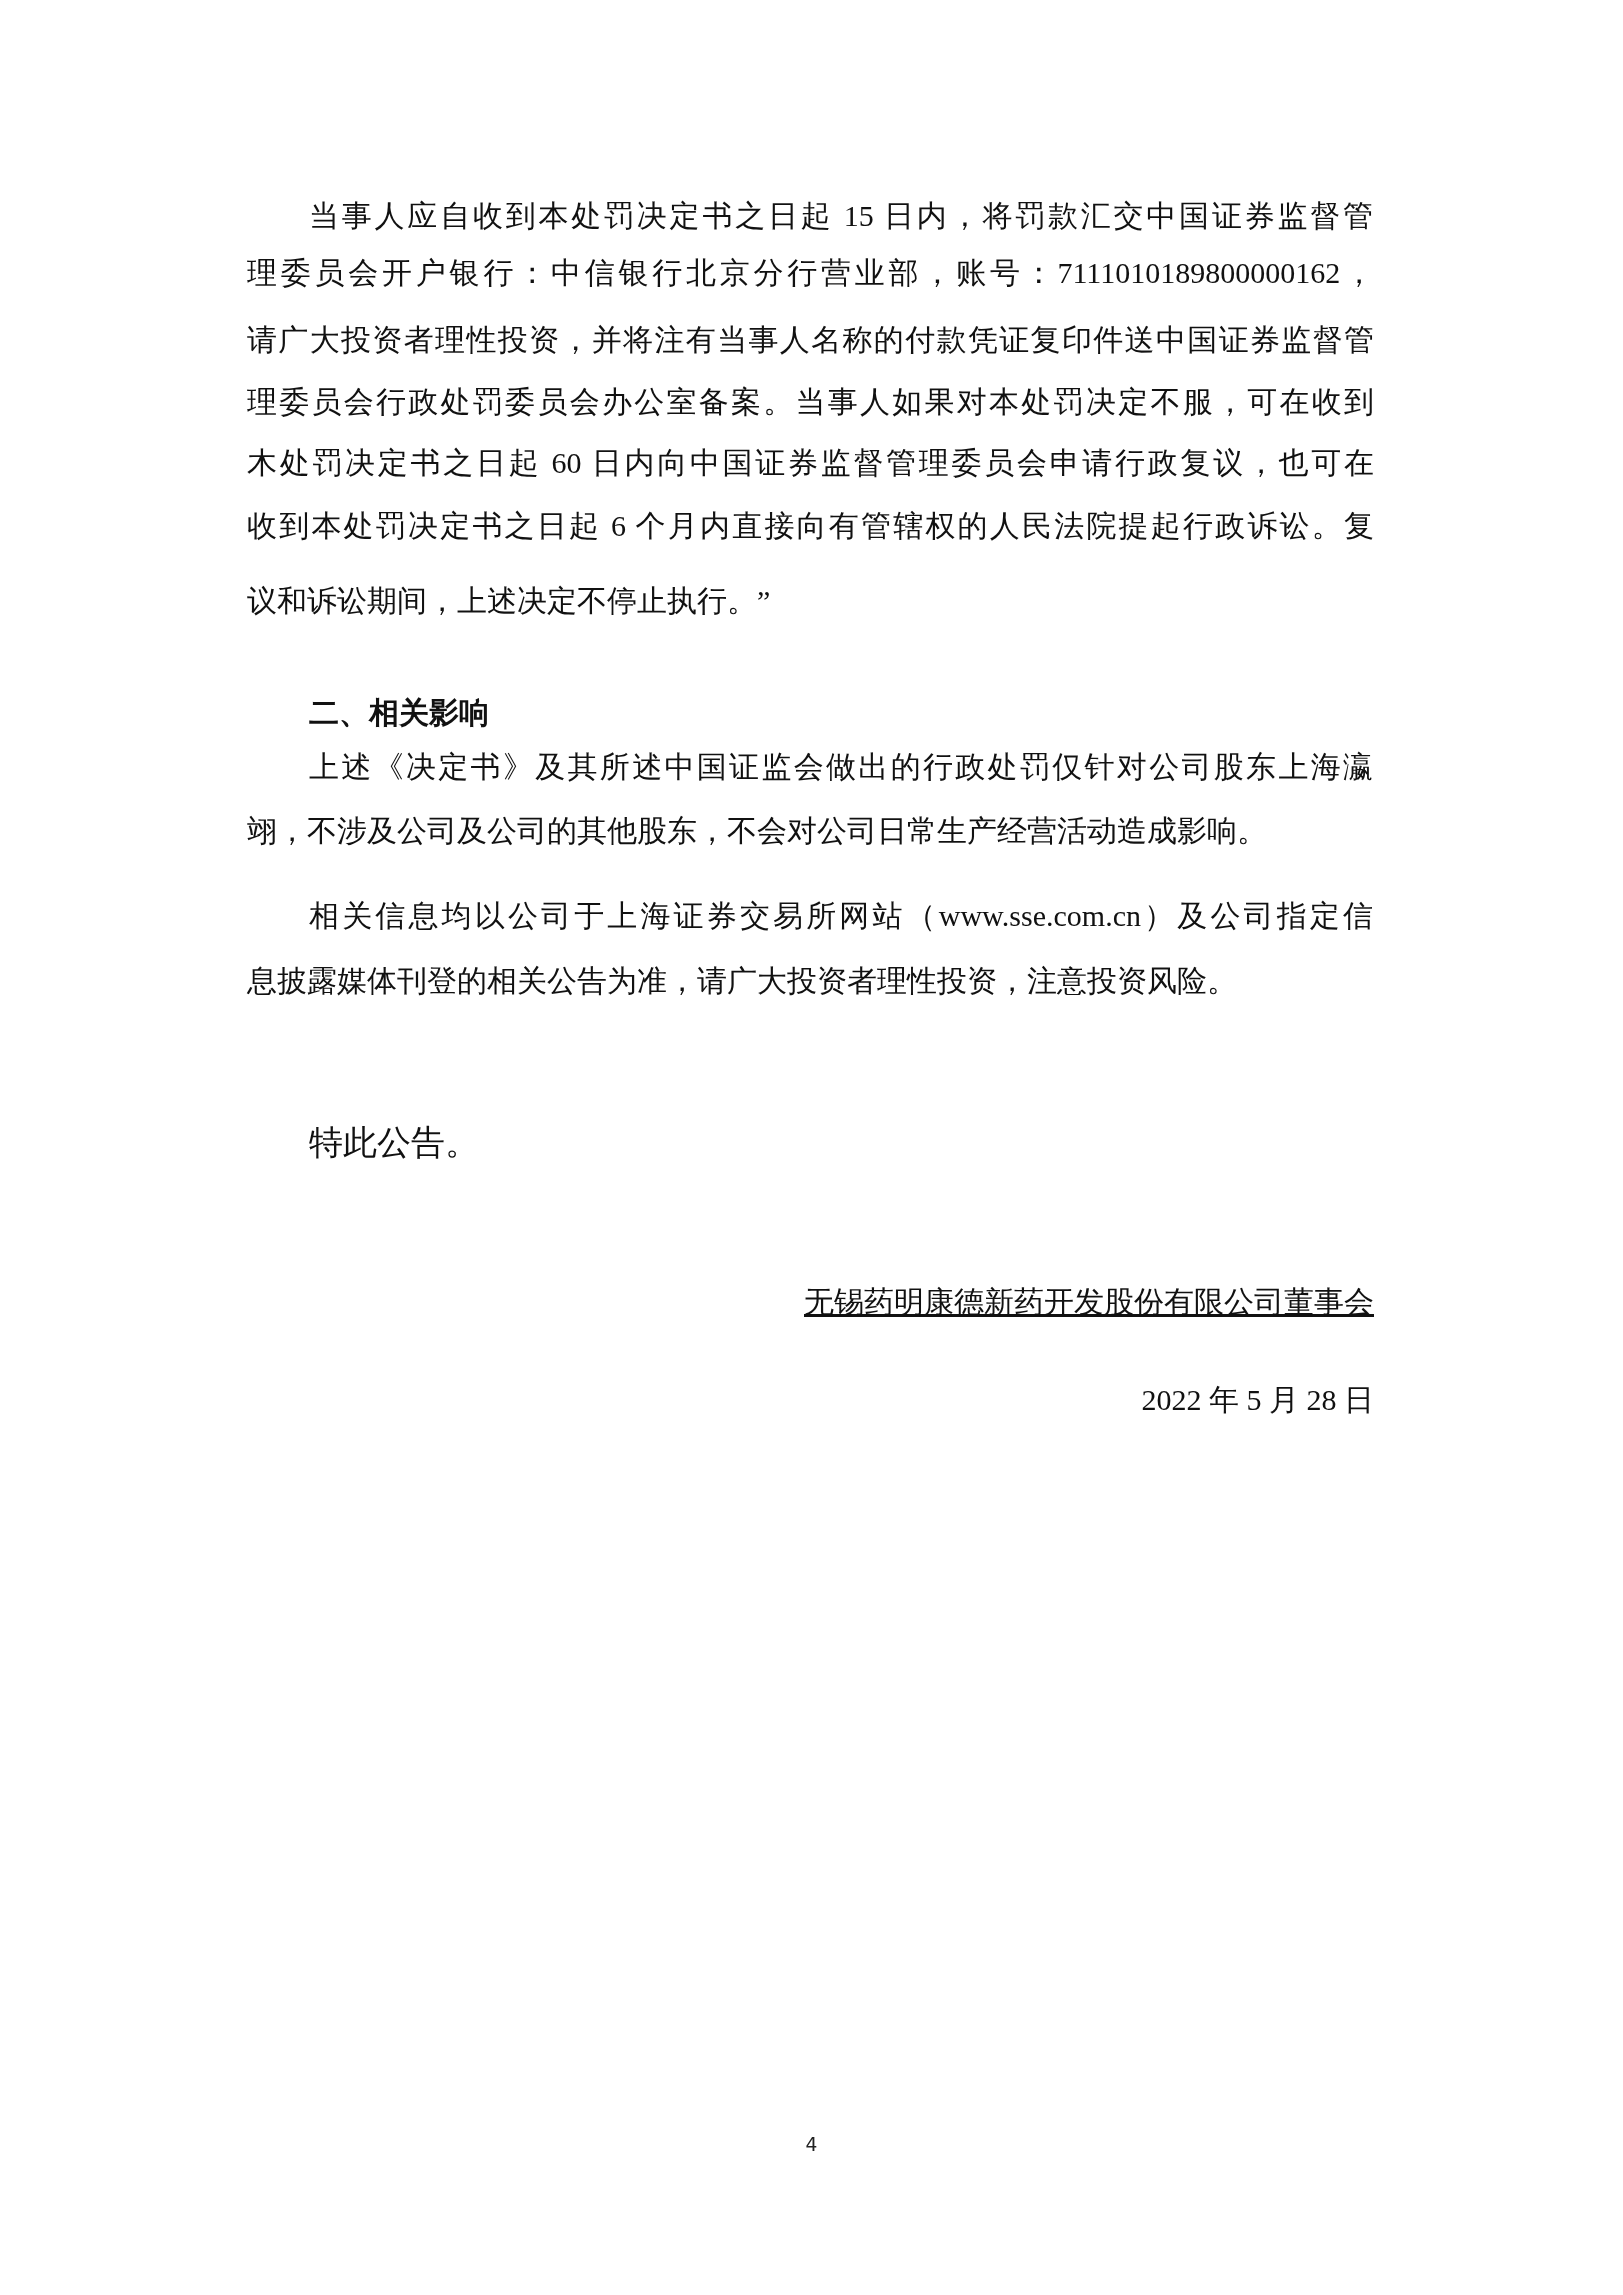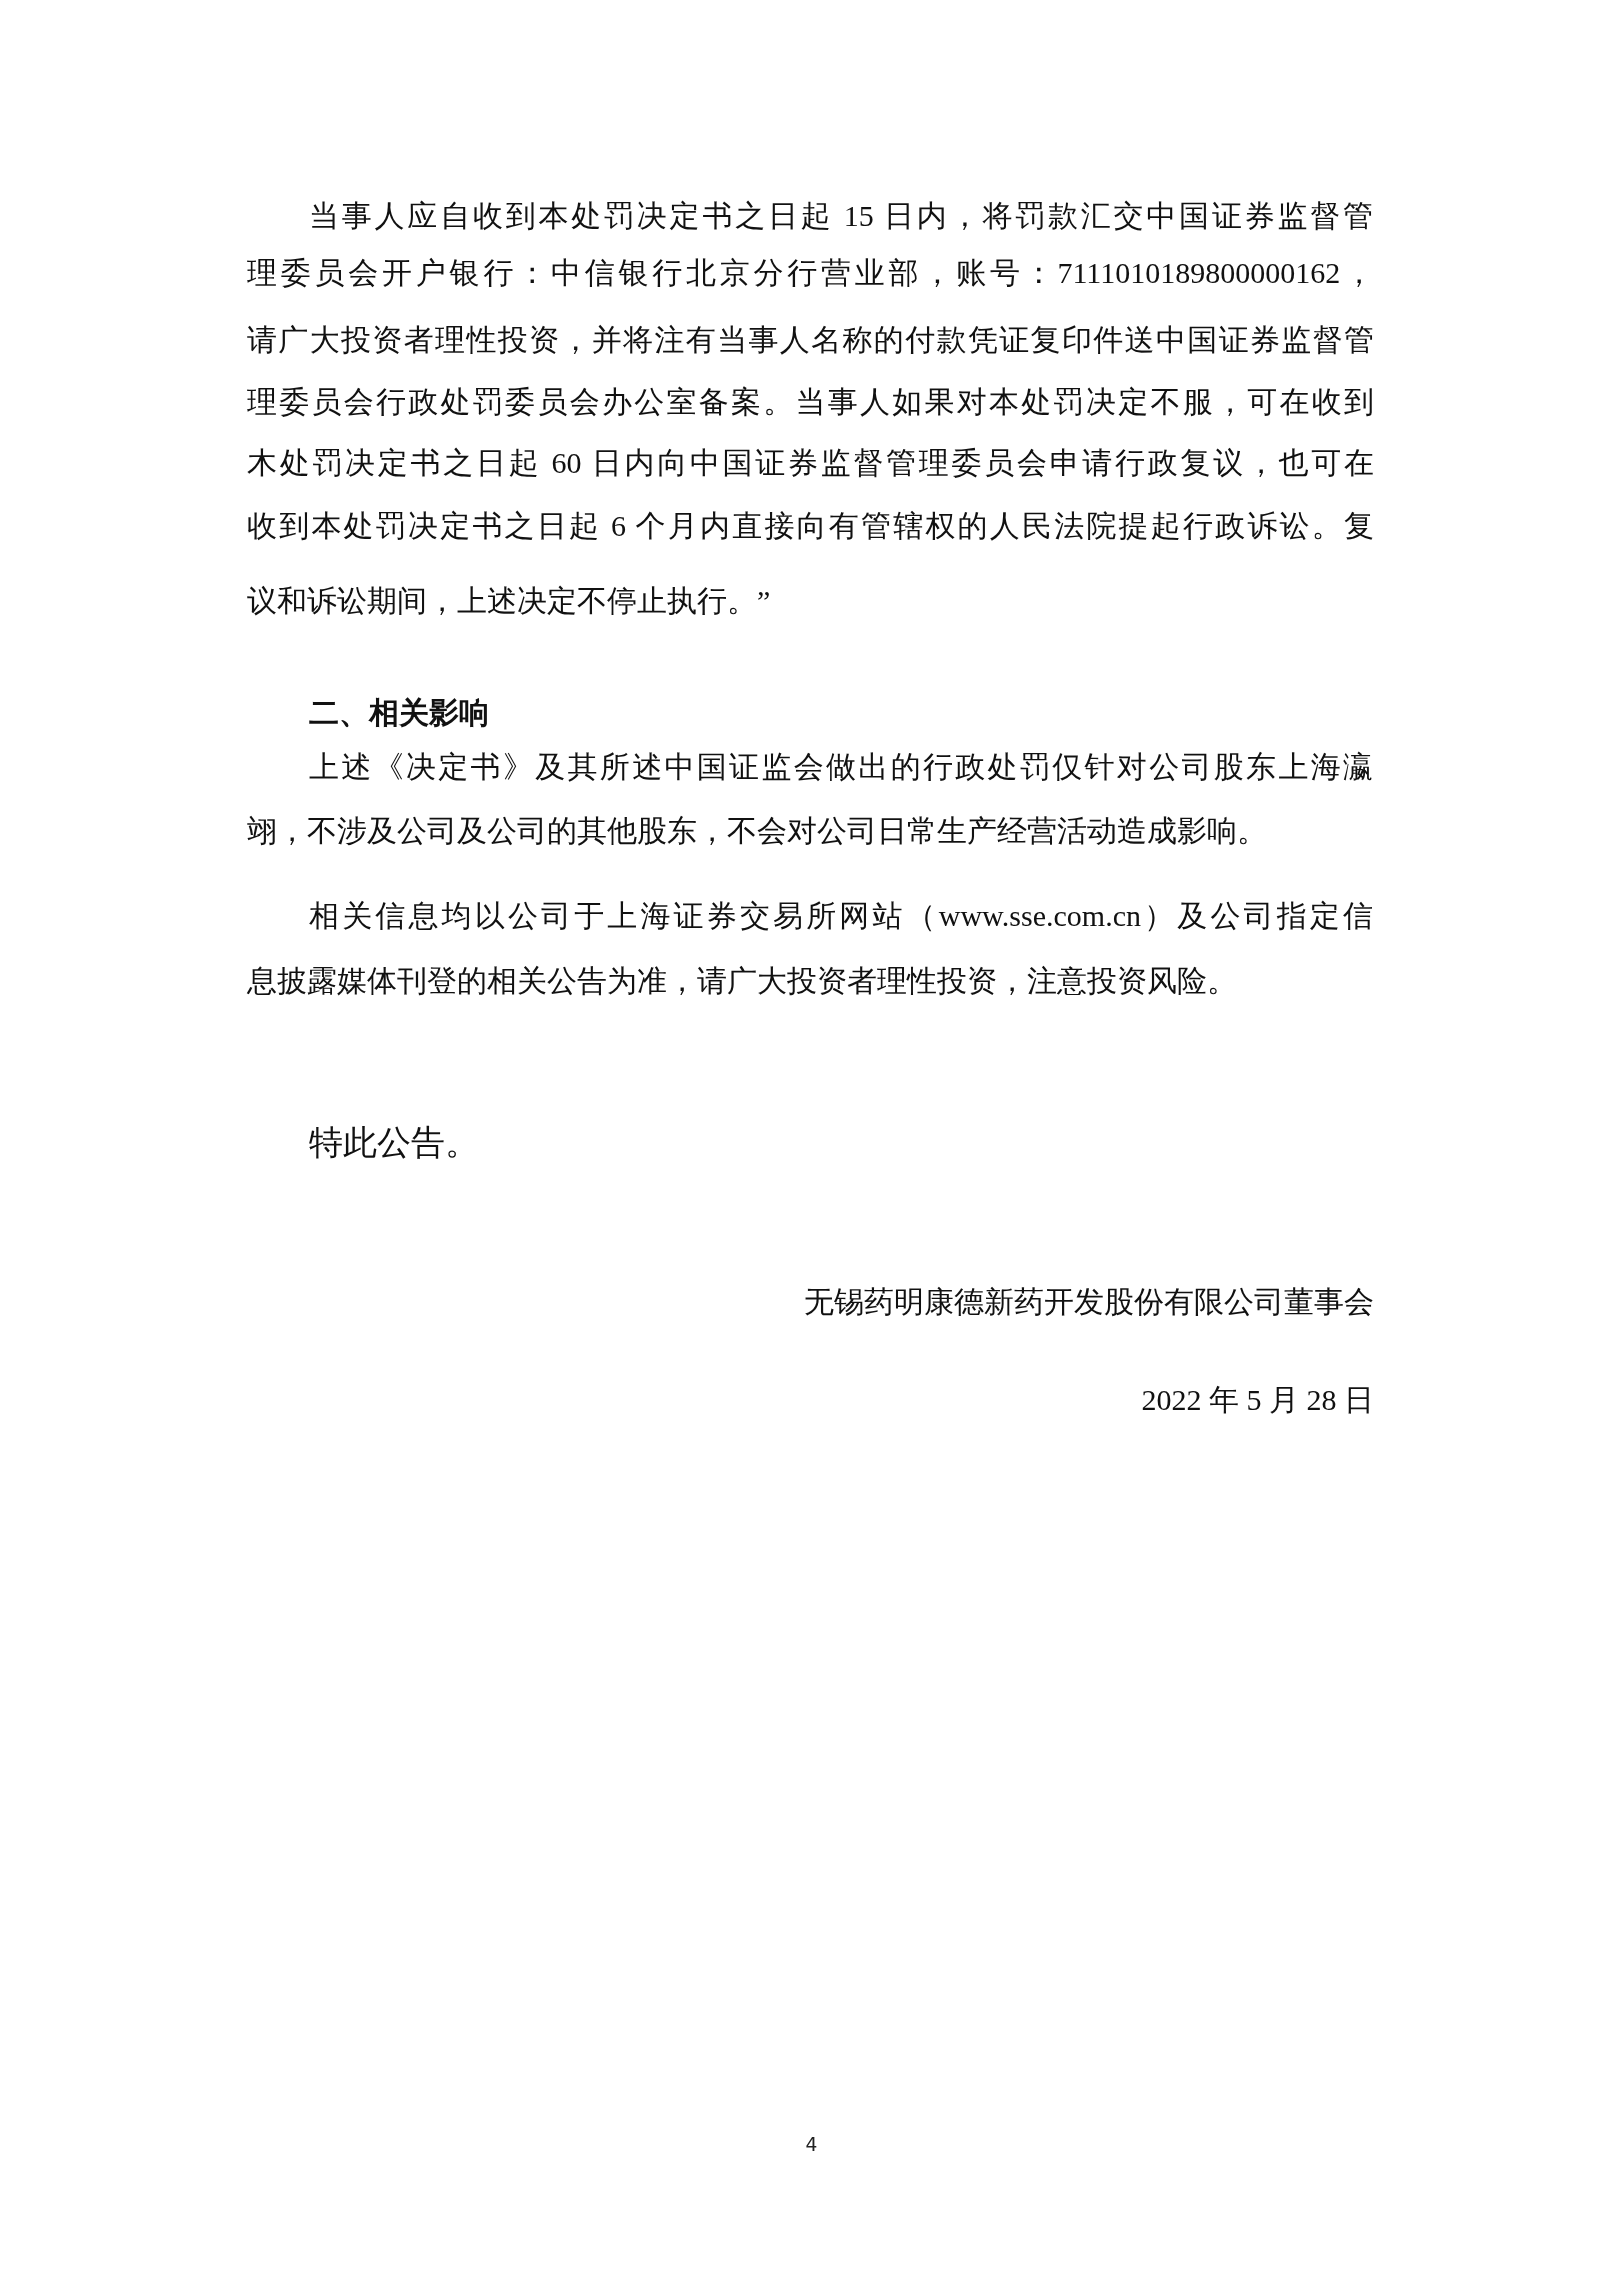--- a/index.html
+++ b/index.html
@@ -105,19 +105,19 @@
     <div class="line last" style="top:814px;">翊，不涉及公司及公司的其他股东，不会对公司日常生产经营活动造成影响。</div>
   </div>
 
   <div>
     <div class="line full indent" style="top:899px;">相关信息均以公司于上海证券交易所网站（www.sse.com.cn）及公司指定信</div>
     <div class="line last" style="top:964px;">息披露媒体刊登的相关公告为准，请广大投资者理性投资，注意投资风险。</div>
   </div>
 
   <div class="closing">特此公告。</div>
 
-  <div class="sign" style="top:1285px;">无锡药明康德新药开发股份有限公司董事会</div>
+  <div class="sign" style="top:1285px;text-decoration:underline;">无锡药明康德新药开发股份有限公司董事会</div>
   <div class="sign" style="top:1383px;">2022 年 5 月 28 日</div>
 
   <div class="page-number">4</div>
 
 </div>
 
 
 </body></html>

